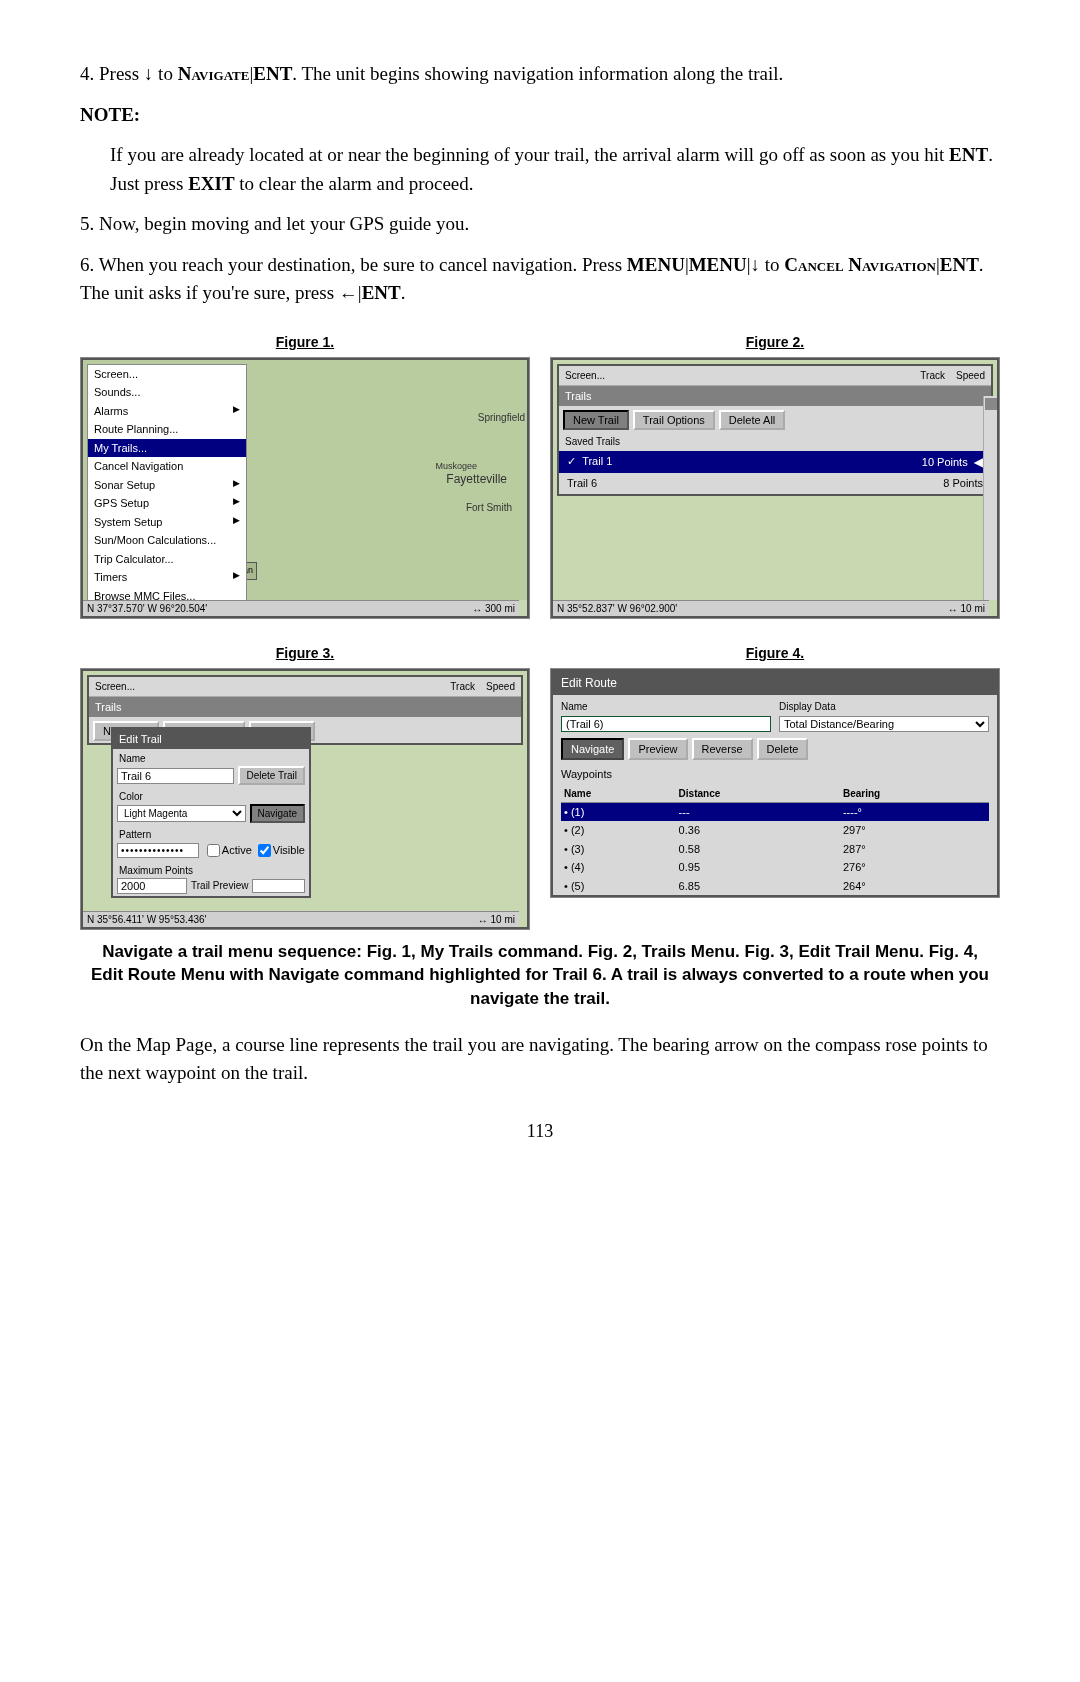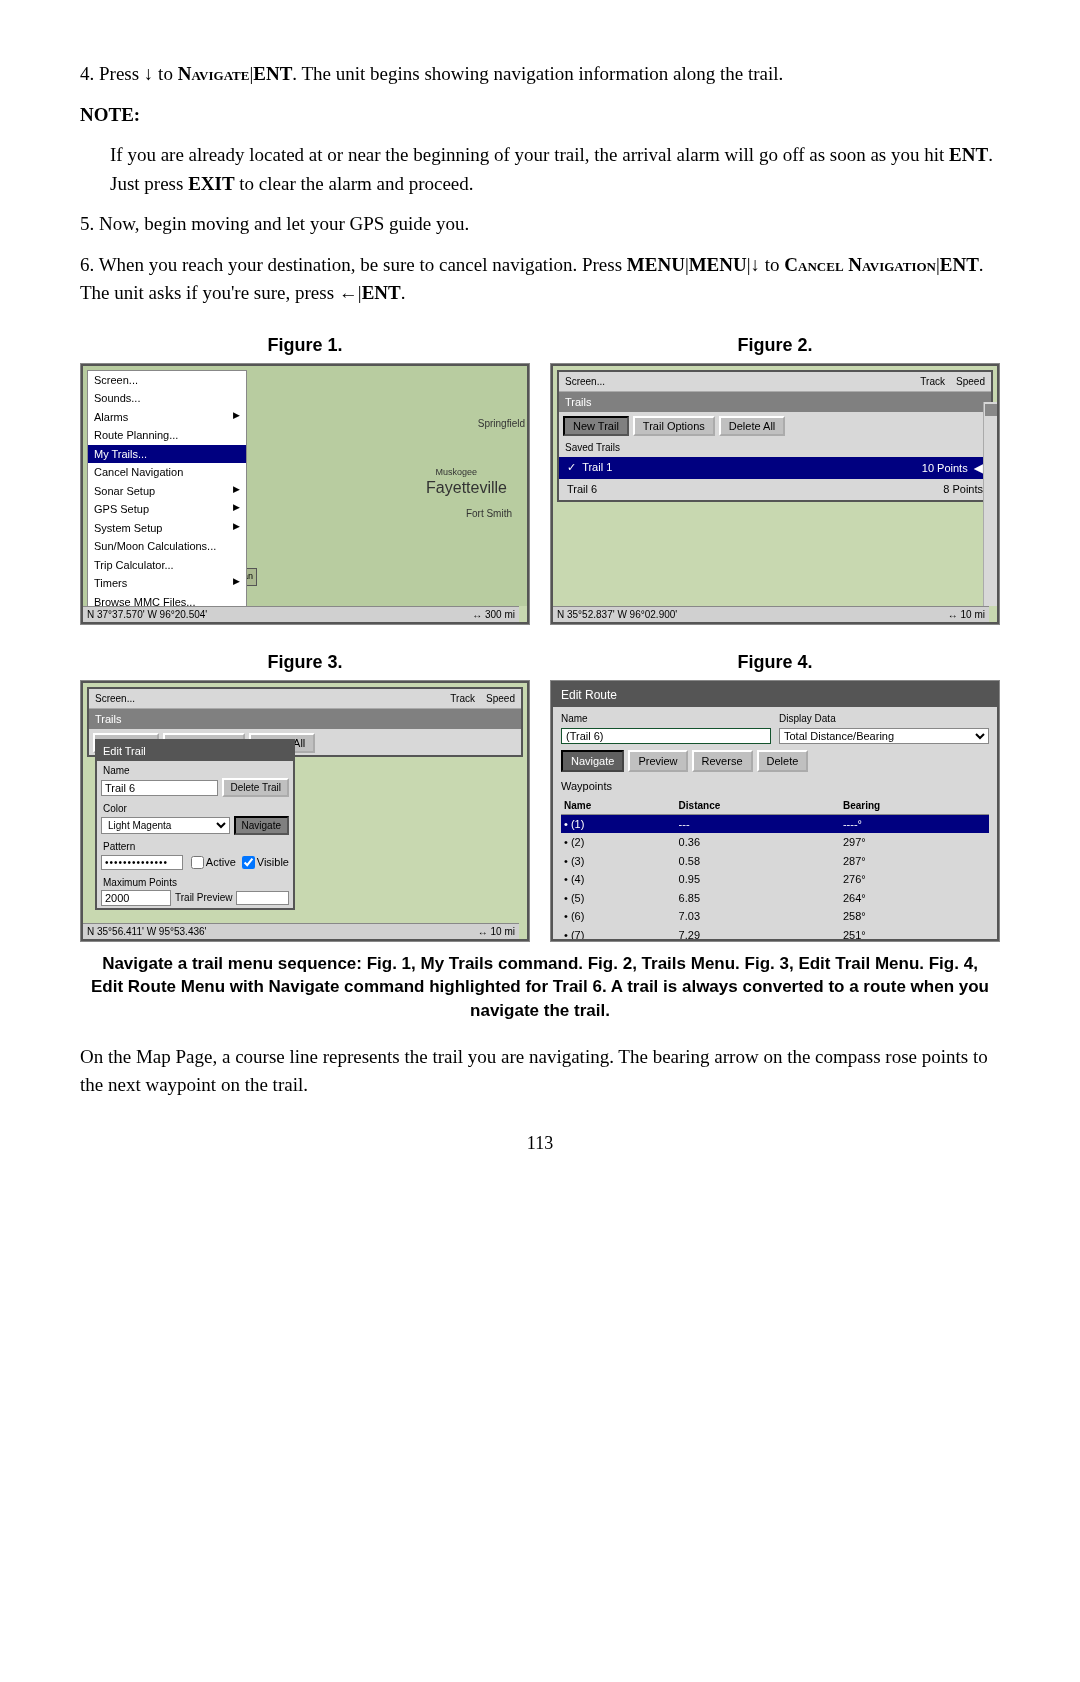--- a/index.html
+++ b/index.html
@@ -24,23 +24,24 @@
       margin: 24px 0 8px 0;
       justify-content: center;
     }
     .figure-block {
       flex: 1;
       max-width: 460px;
     }
     .figure-title {
       text-align: center;
       font-weight: bold;
-      font-size: 18px;
+      font-size: 14px;
       margin-bottom: 4px;
       font-family: Arial, sans-serif;
+      text-decoration: underline;
     }
     .figure-img {
       border: 1px solid #888;
       background: #f5f5f5;
       font-size: 11px;
       font-family: Arial, sans-serif;
       overflow: hidden;
     }
 
     
@@ -142,21 +143,21 @@
     .arrow-icon {
       font-size: 12px;
     }
 
     
     .edit-trail-dialog {
       background: #d8d8d8;
       border: 2px solid #555;
       position: absolute;
       top: 56px;
-      left: 12px;
+      left: 28px;
       width: 200px;
       font-size: 11px;
       font-family: Arial, sans-serif;
       z-index: 10;
     }
     .edit-trail-header {
       background: #555;
       color: #fff;
       padding: 2px 6px;
       font-size: 11px;
@@ -207,21 +208,21 @@
       margin: 0 6px;
       letter-spacing: 1px;
     }
 
     
     .edit-route-dialog {
       background: #d8d8d8;
       border: 2px solid #555;
       font-size: 11px;
       font-family: Arial, sans-serif;
-      height: 260px;
+      height: 228px;
       overflow: hidden;
     }
     .edit-route-header {
       background: #555;
       color: #fff;
       padding: 3px 8px;
       font-size: 12px;
     }
     .edit-route-row {
       display: flex;
@@ -348,21 +349,21 @@
 
   <div class="figure-block">
     <div class="figure-title">Figure 1.</div>
     <div class="figure-img">
       <div class="gps-screen">
         <div class="map-bg">
 
           <span style="position:absolute;top:50px;right:2px;font-size:10px;font-family:Arial,sans-serif;color:#333;">Springfield</span>
           <span style="position:absolute;top:140px;left:30px;font-size:10px;font-family:Arial,sans-serif;color:#333;font-weight:bold;">Oklahoma City</span>
           <span style="position:absolute;top:140px;right:15px;font-size:10px;font-family:Arial,sans-serif;color:#333;">Fort Smith</span>
-          <span style="position:absolute;top:110px;right:20px;font-size:16px;font-family:Arial,sans-serif;color:#333;">Fayetteville</span>
+          <span style="position:absolute;top:110px;right:20px;font-size:12px;font-family:Arial,sans-serif;color:#333;">Fayetteville</span>
           <span style="position:absolute;top:175px;left:50px;font-size:9px;font-family:Arial,sans-serif;color:#333;">Norman</span>
           <span style="position:absolute;top:155px;left:45px;font-size:9px;font-family:Arial,sans-serif;color:#333;">Edmond</span>
           <span style="position:absolute;top:100px;right:50px;font-size:9px;font-family:Arial,sans-serif;color:#333;">Muskogee</span>
 
           <div style="position:absolute;bottom:20px;left:120px;font-size:9px;border:1px solid #555;background:#aab890;padding:1px 3px;">🛰 Norman</div>
         </div>
 
         <div class="gps-menu">
           <div class="gps-menu-item">Screen...</div>
           <div class="gps-menu-item">Sounds...</div>

